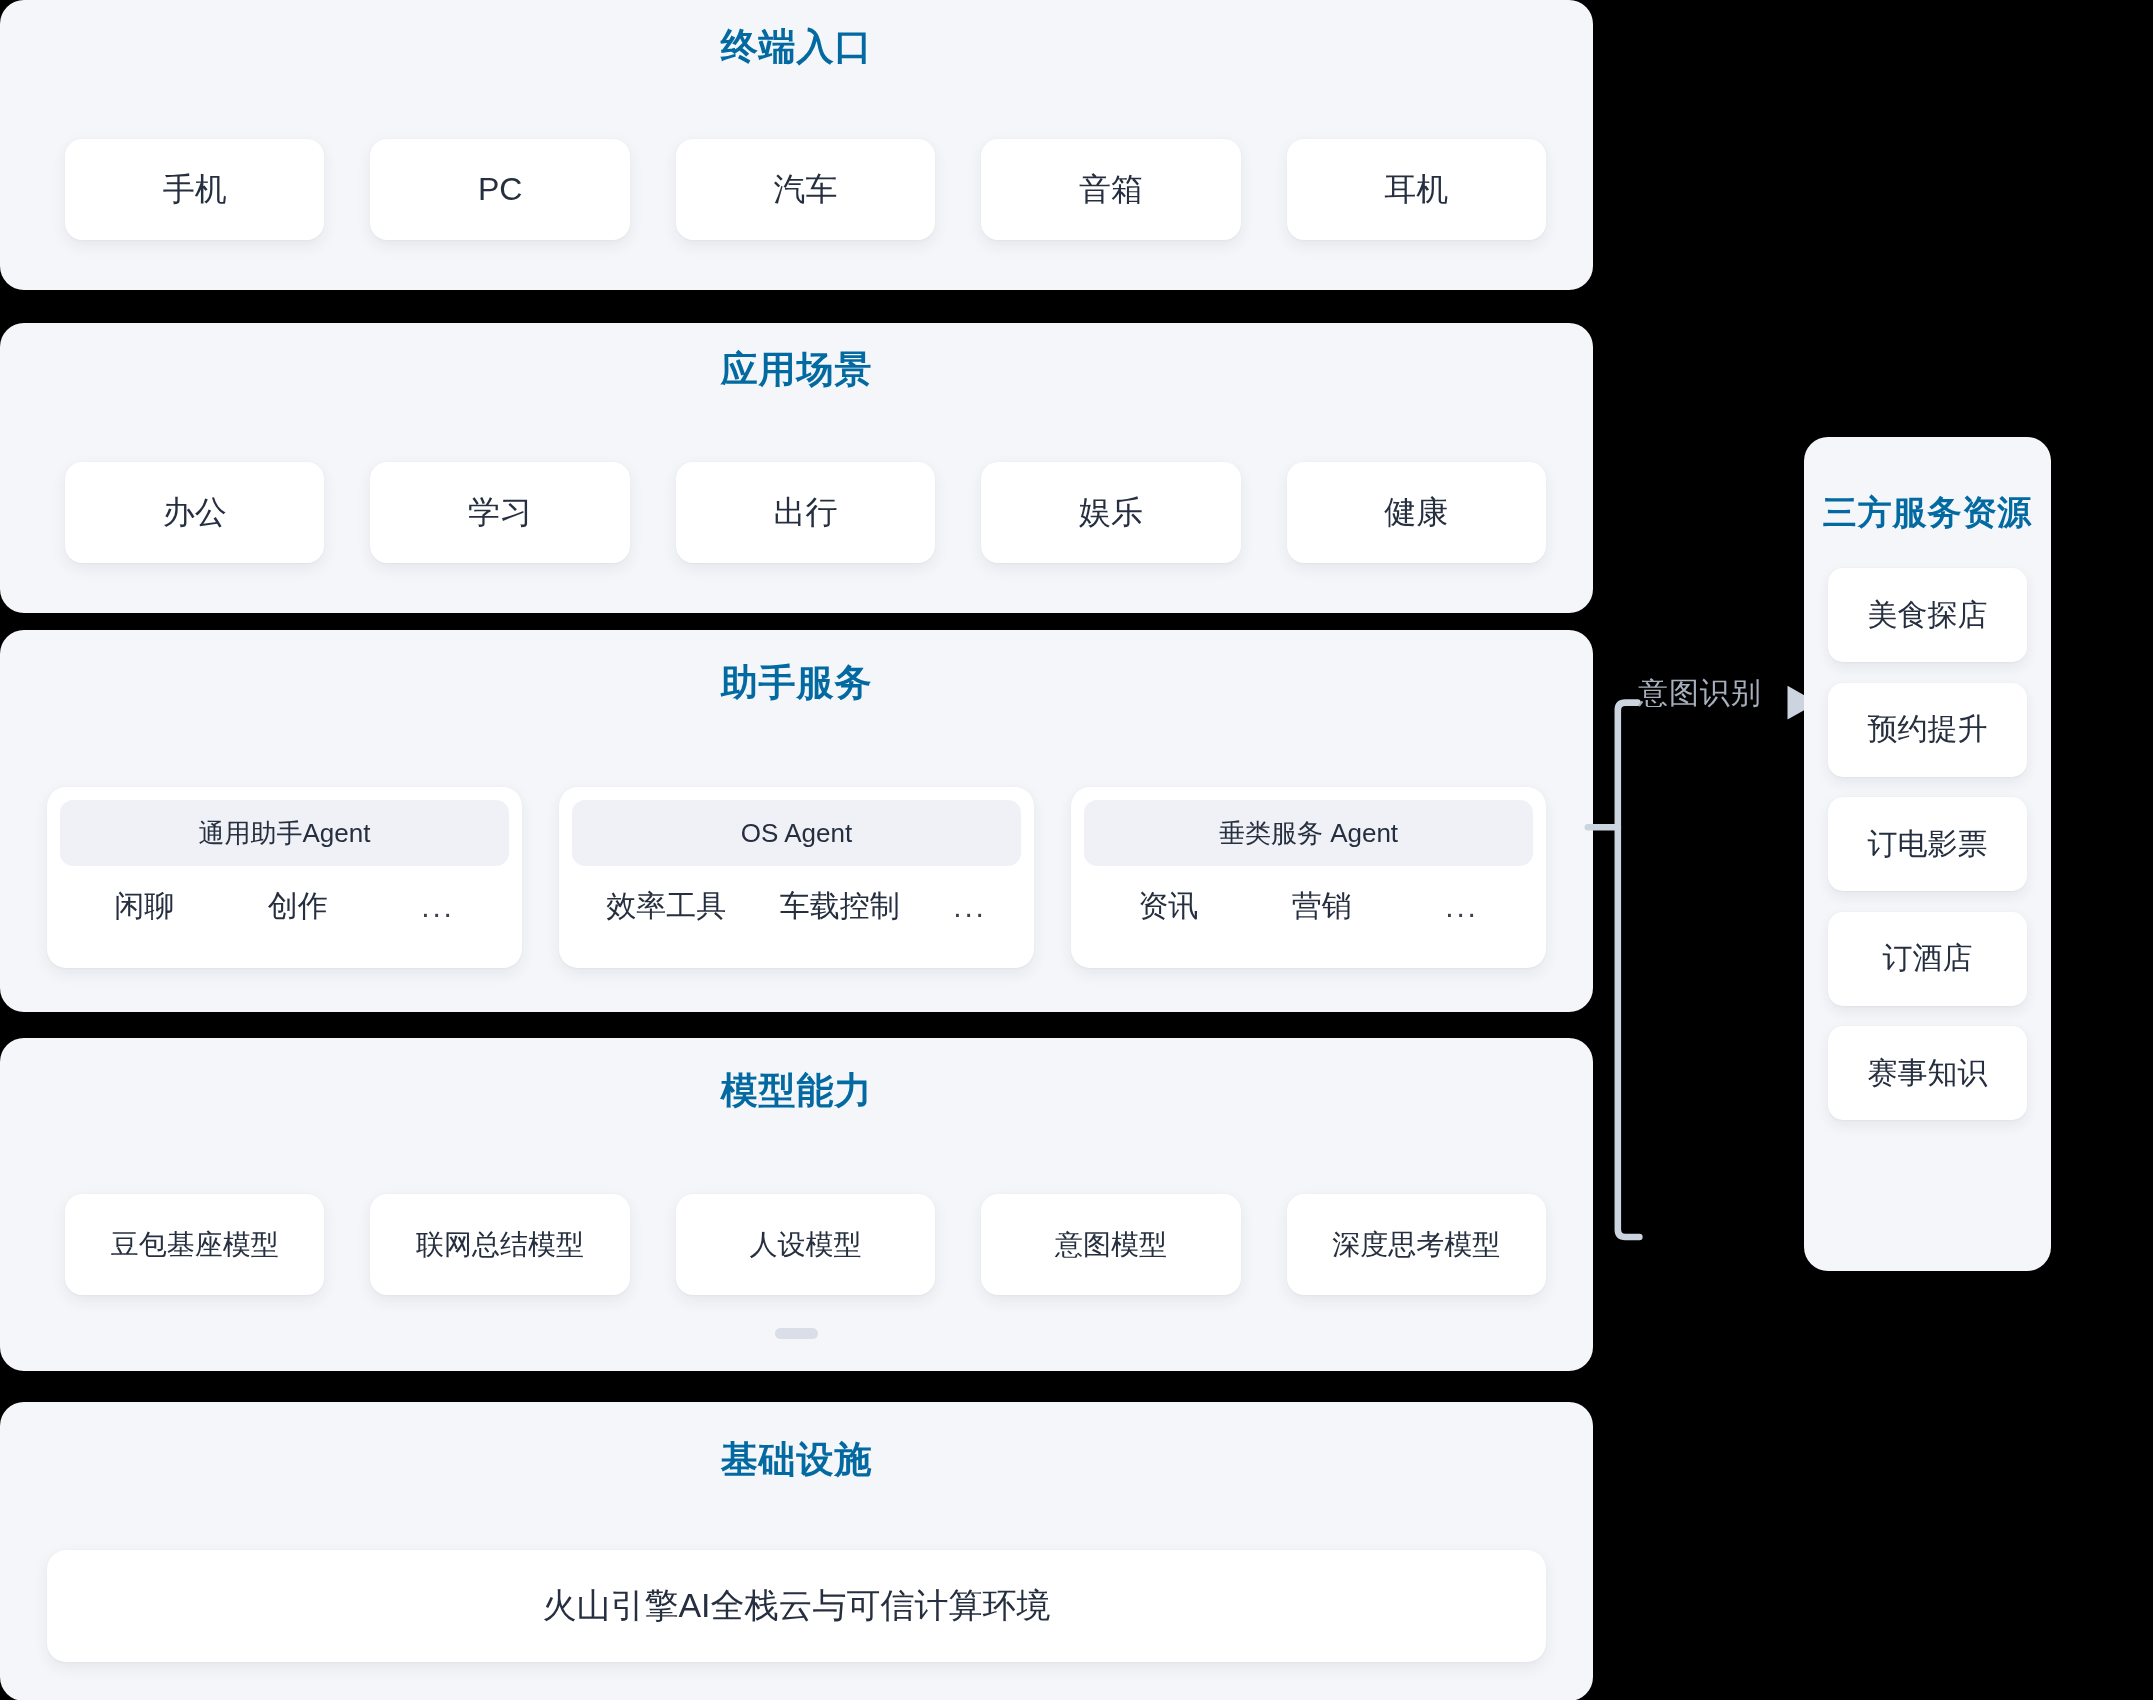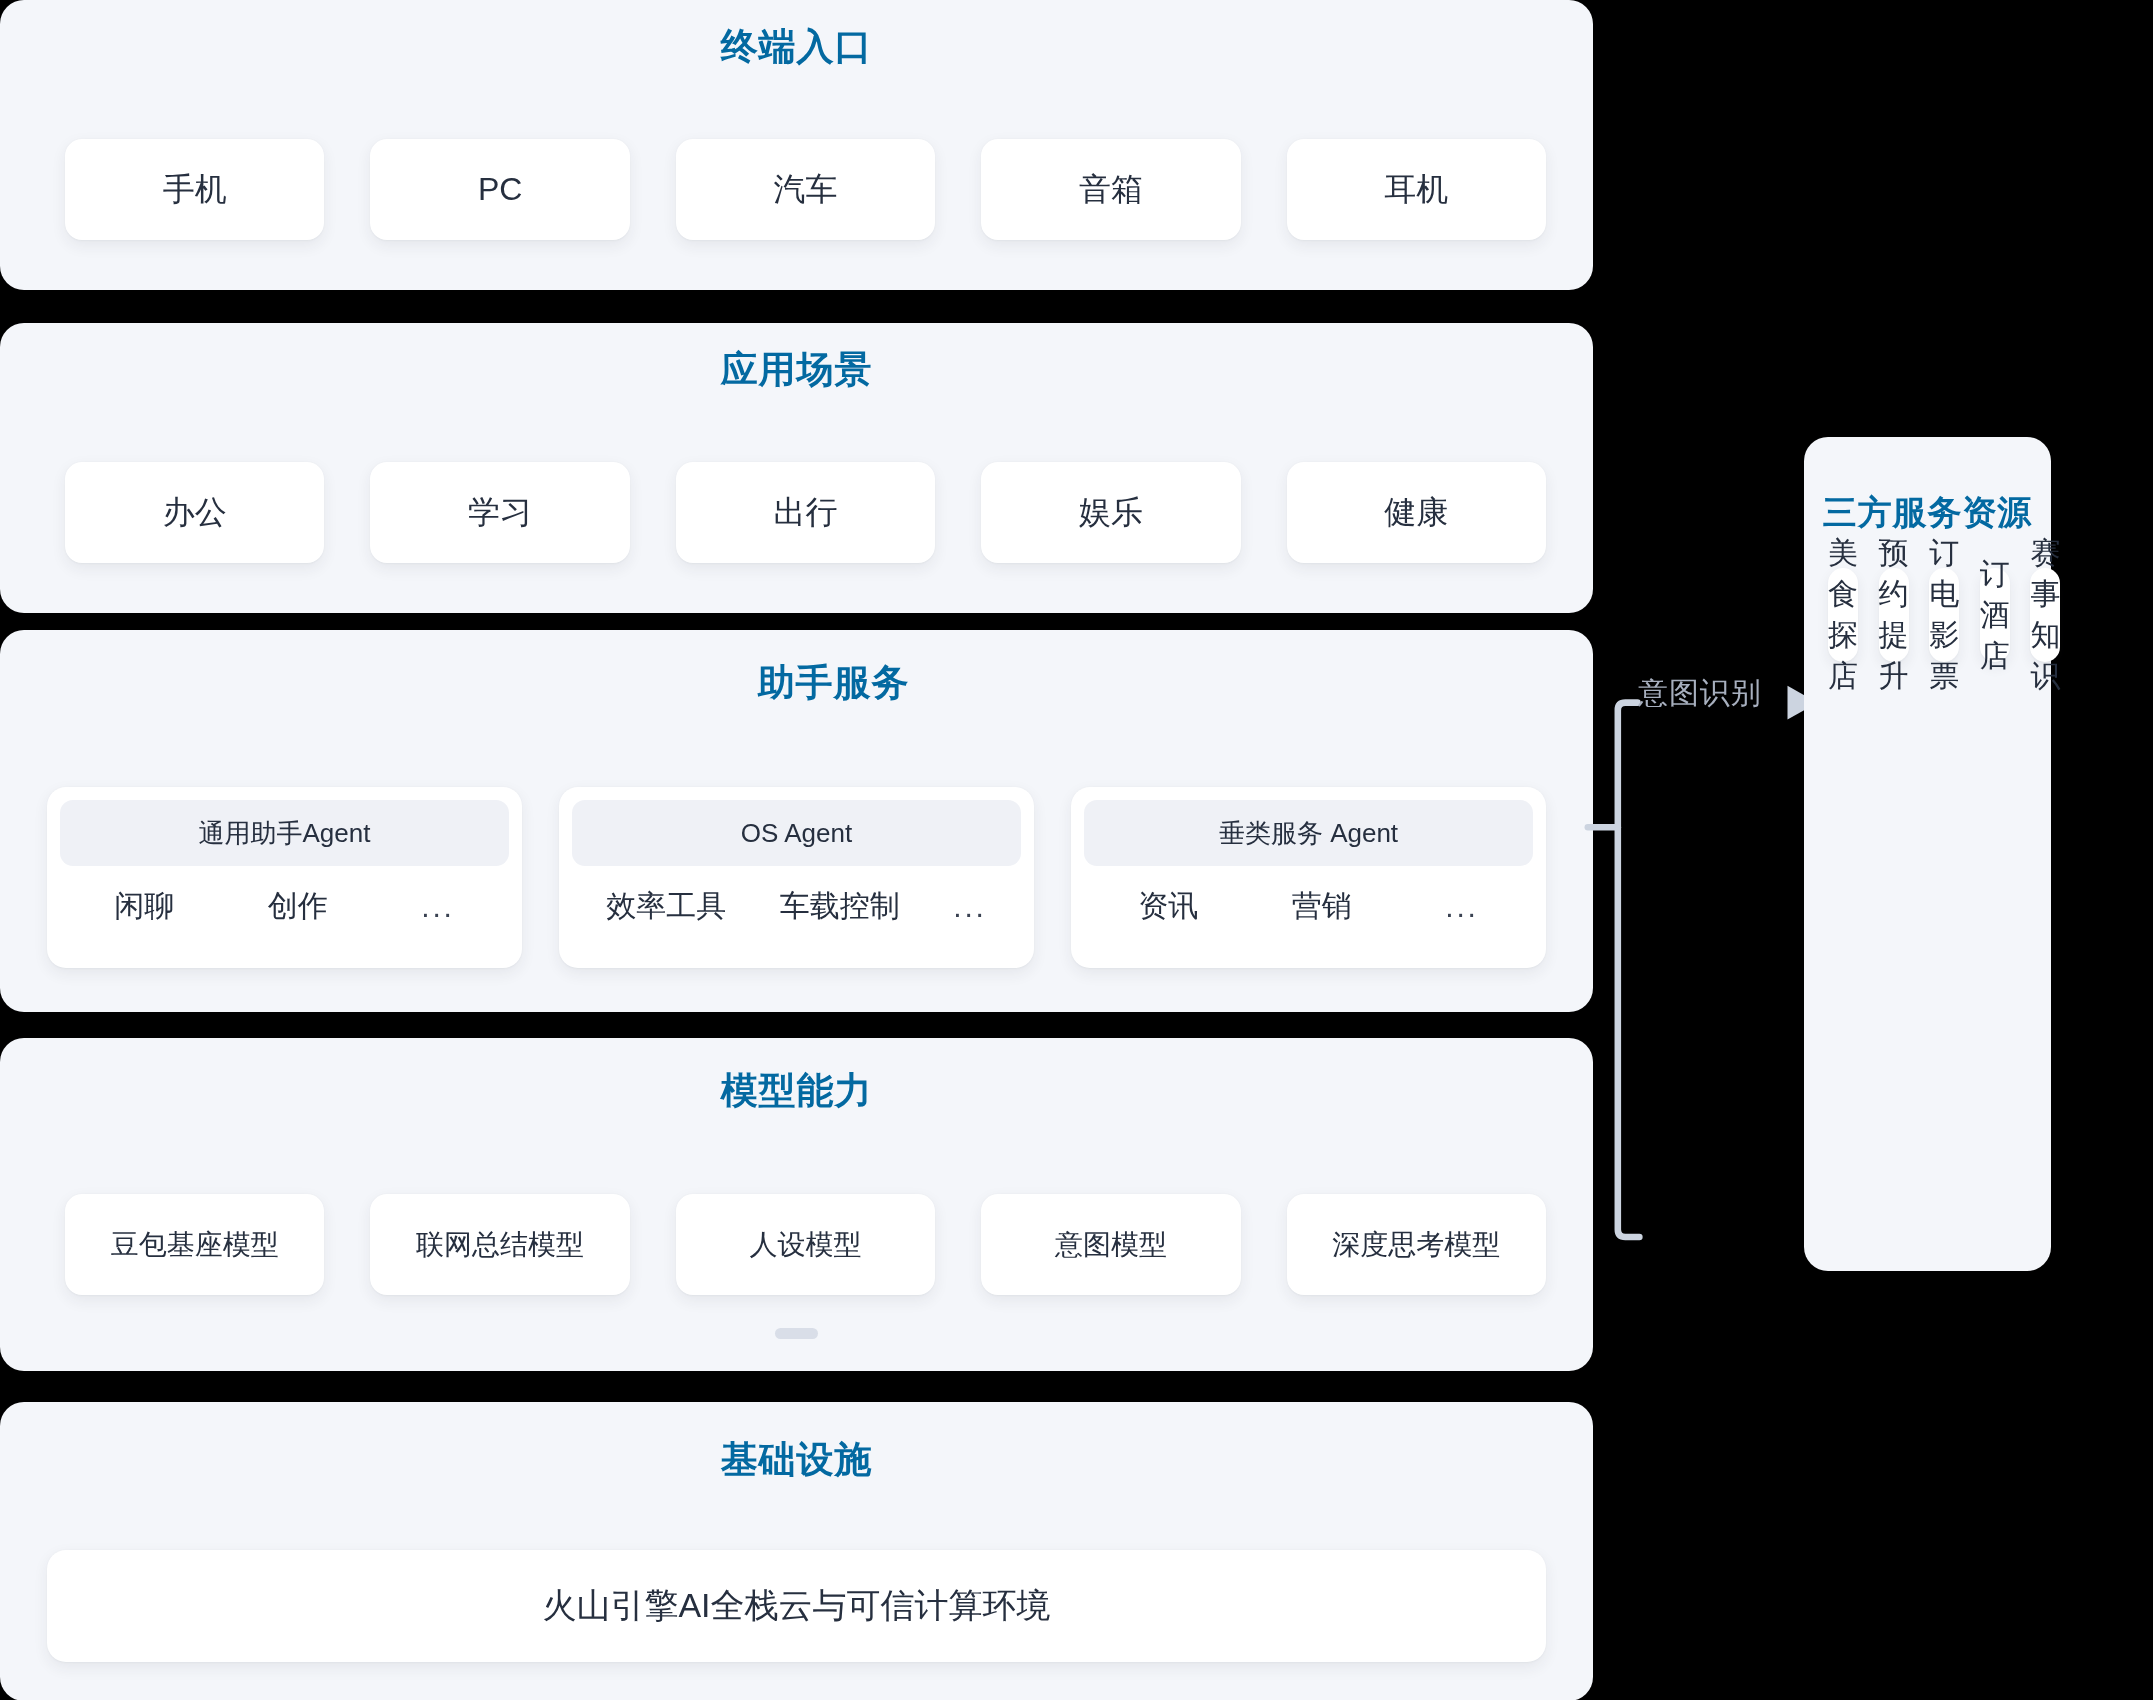--- a/index.html
+++ b/index.html
@@ -143,21 +143,21 @@
     position: absolute;
     left: 0; right: 0;
     top: 58px;
     font-size: 34px;
   }
   .tp-list {
     position: absolute;
     left: 24px; right: 24px;
     top: 131px;
     display: flex;
-    flex-direction: row;
+    flex-direction: column;
     gap: 20.6px;
   }
   .tp-item {
     background: #ffffff;
     border-radius: 15px;
     height: 94px;
     display: flex;
     align-items: center;
     justify-content: center;
     color: #262f3f;
@@ -206,21 +206,21 @@
     <div class="layer-title" style="position:absolute; top:28px;">应用场景</div>
     <div class="chip-row" style="top:139px;">
       <div class="chip">办公</div>
       <div class="chip">学习</div>
       <div class="chip">出行</div>
       <div class="chip">娱乐</div>
       <div class="chip">健康</div>
     </div>
   </div>
 
-  <div class="layer-panel" id="panel-assistant" style="top:630px; height:382px;padding-left:37px;">
+  <div class="layer-panel" id="panel-assistant" style="top:630px; height:382px;">
     <div class="layer-title" style="position:absolute; top:34px;">助手服务</div>
     <div class="agent-row" style="top:157px;">
 
       <div class="agent-card">
         <div class="agent-head">通用助手Agent</div>
         <div class="agent-tags">
           <span class="agent-tag">闲聊</span>
           <span class="agent-tag">创作</span>
           <span class="agent-tag ellipsis">...</span>
         </div>

